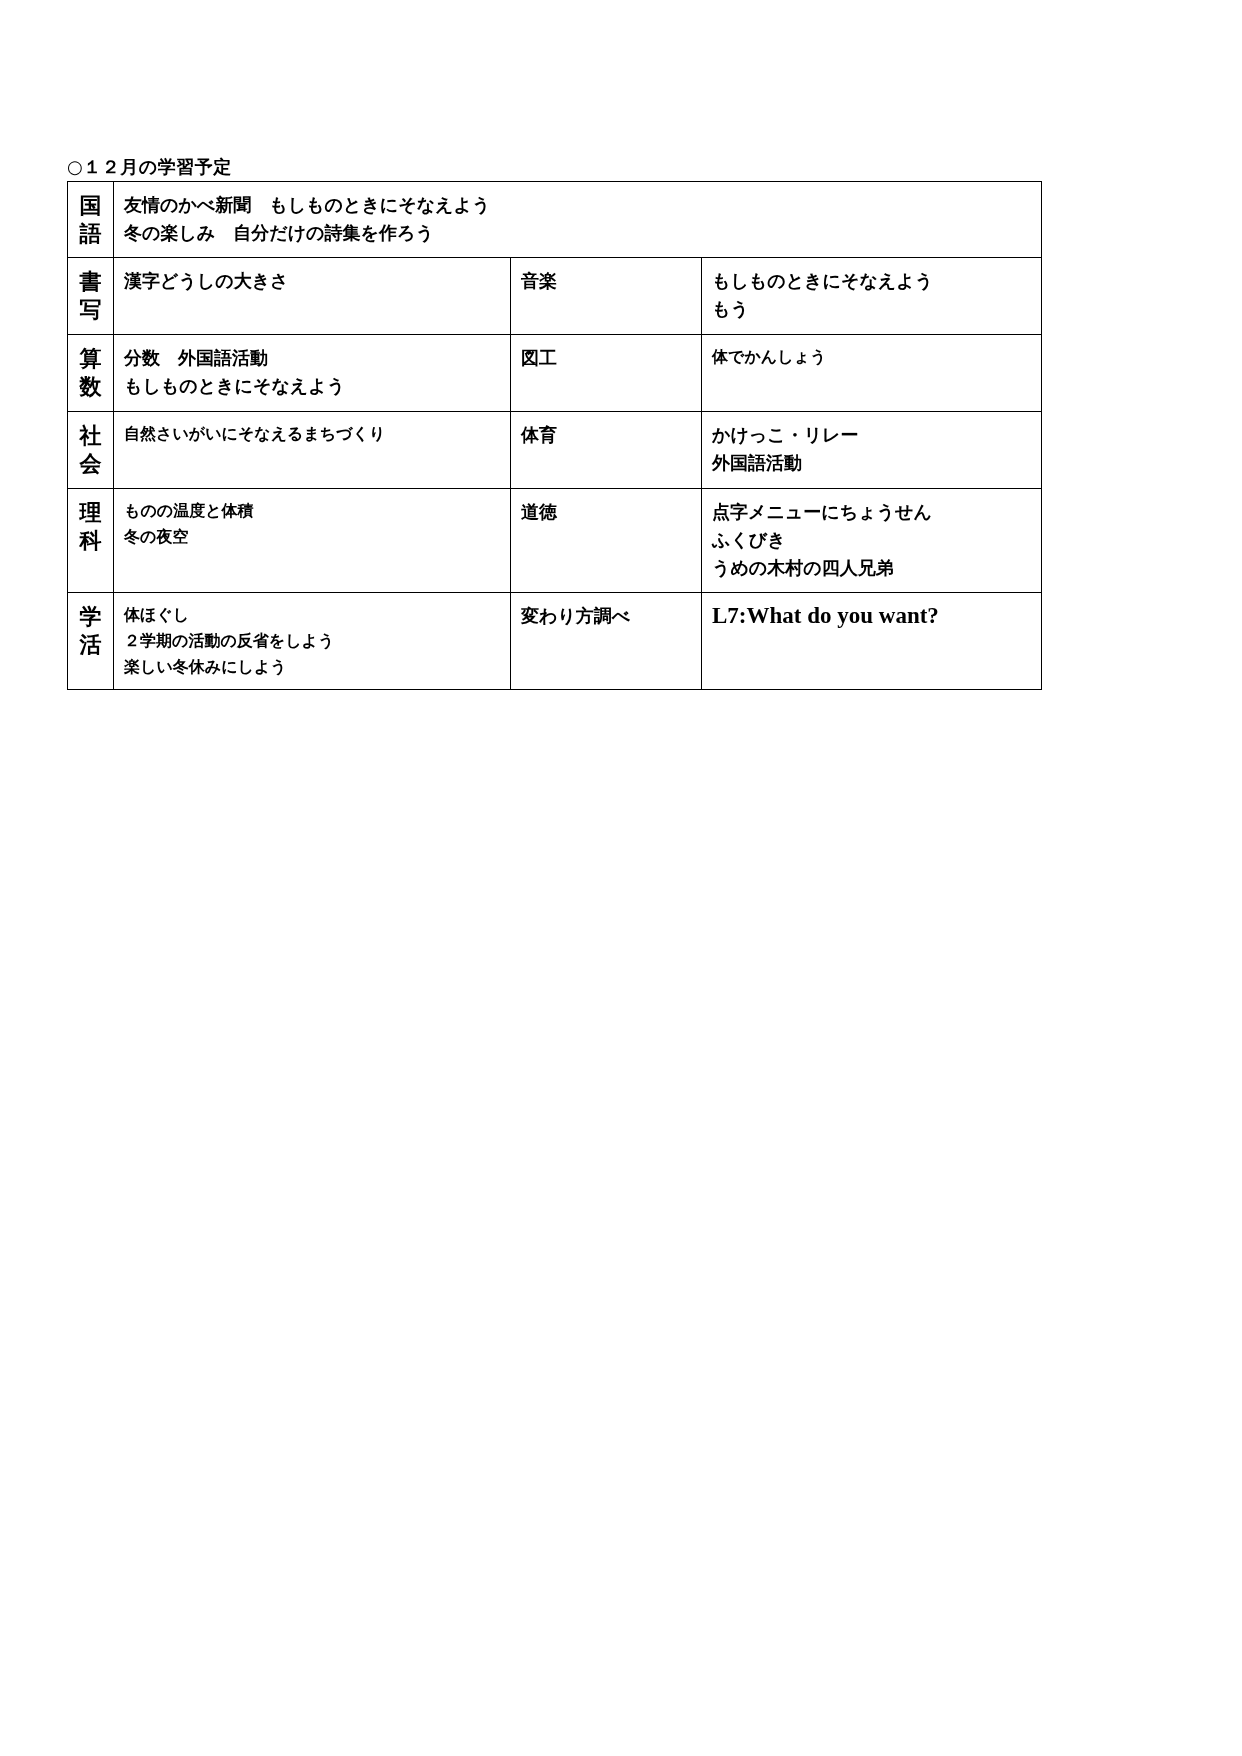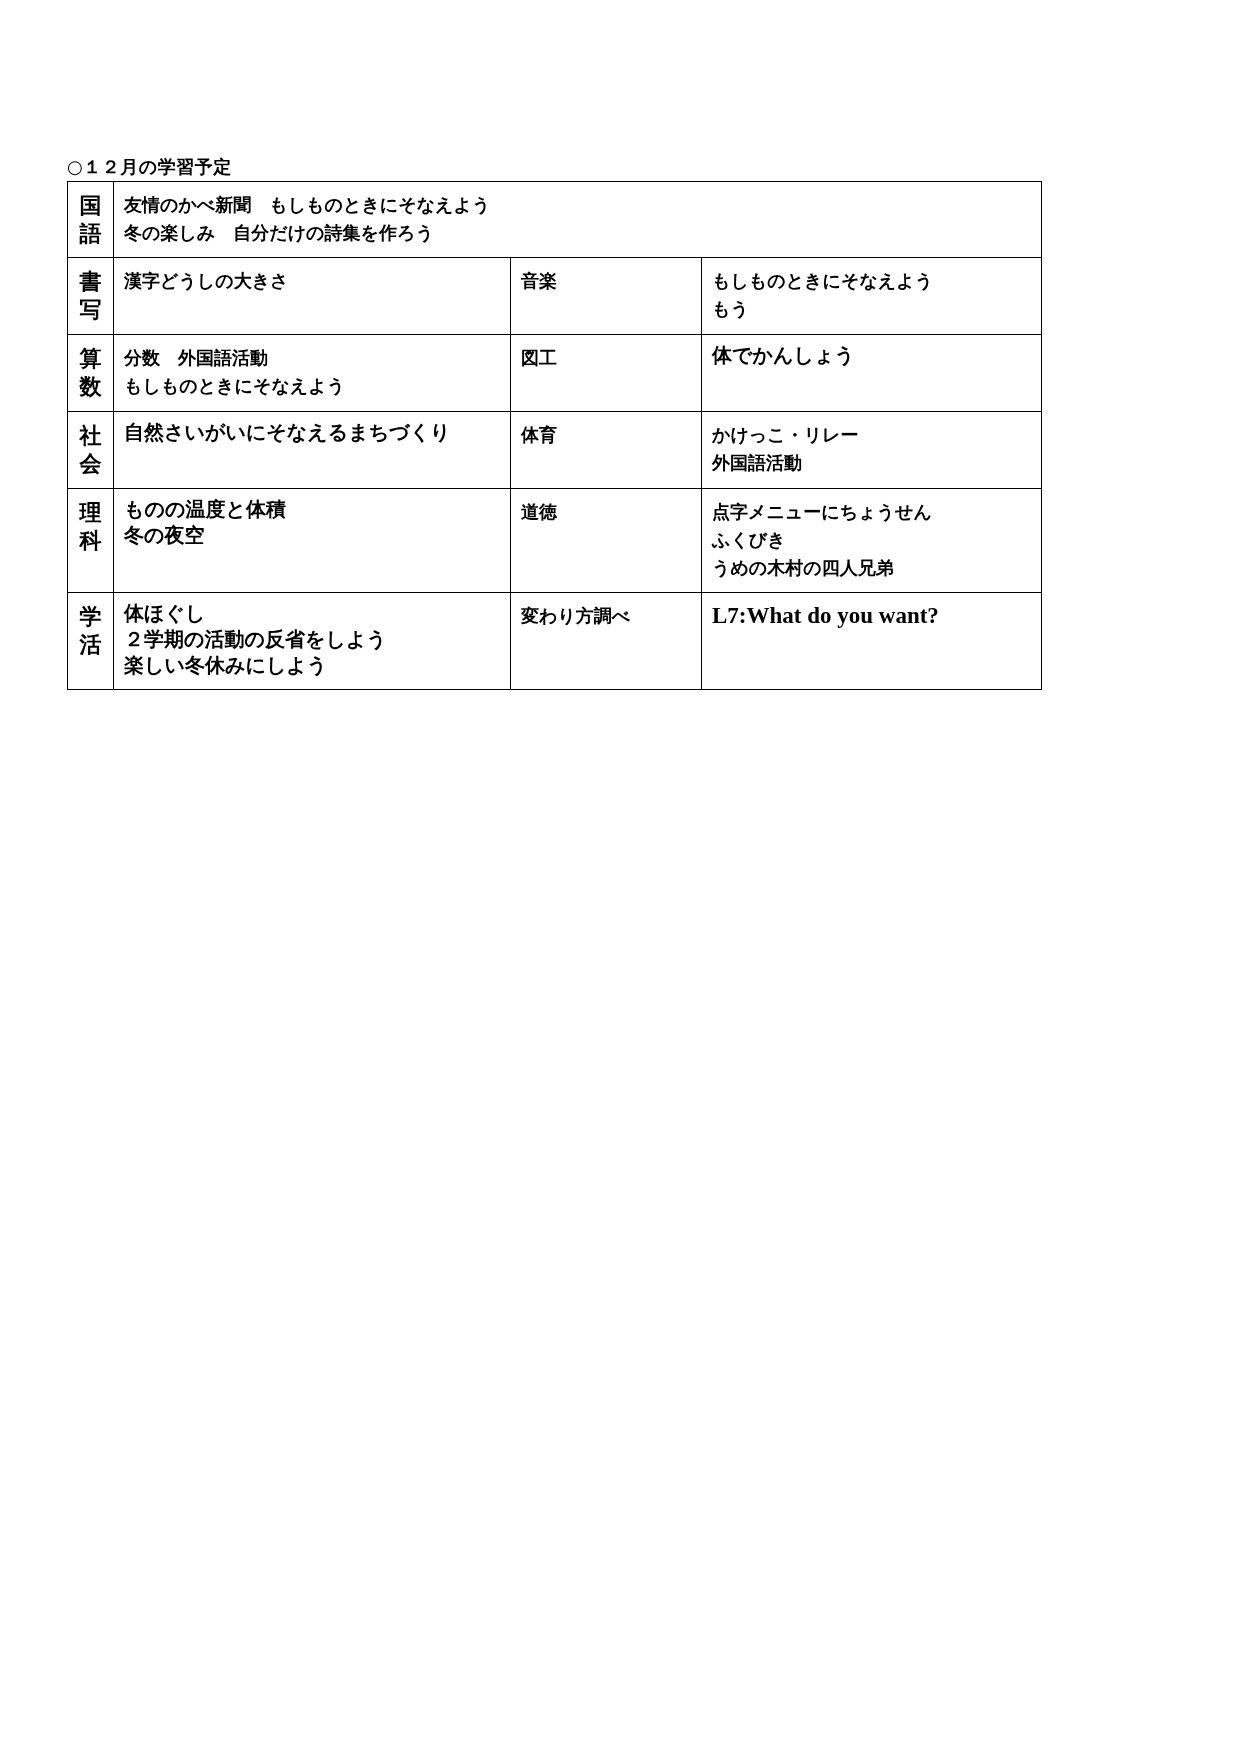--- a/index.html
+++ b/index.html
@@ -3,21 +3,21 @@
 <meta charset="utf-8">
 <style>
   html, body { margin:0; padding:0; background:#ffffff; }
   body { width:1242px; height:1756px; position:relative; font-family:"DejaVu Sans","Liberation Sans",sans-serif; color:#000; }
   .title { position:absolute; left:67px; top:154px; font-size:18px; font-weight:bold; line-height:26px; letter-spacing:0.5px; }
   table.sched { position:absolute; left:67px; top:181px; width:974px; border-collapse:collapse; table-layout:fixed; }
   table.sched td { border:1.6px solid #000; vertical-align:top; padding:0; font-weight:bold; }
   .lbl { width:46px; text-align:center; font-size:22px; line-height:28px; padding-top:10px !important; }
   .lbl span { display:block; }
   .txt { font-size:18px; line-height:28px; padding:9px 10px 0 10px !important; }
-  .txt.small { font-size:20px; line-height:26px;font-family:Liberation Mono, monospace; }
+  .txt.small { font-size:16px; line-height:26px; }
   .line { display:block; white-space:pre; }
   .en { font-family:Liberation Serif, serif; font-size:23px; }
   tr.r1 { height:76px; } tr.r2 { height:77px; } tr.r3 { height:77px; } tr.r4 { height:77px; } tr.r5 { height:104px; } tr.r6 { height:97px; }
 </style>
 </head>
 <body>
 
 <div class="title">○１２月の学習予定</div>
 
 <table class="sched">

